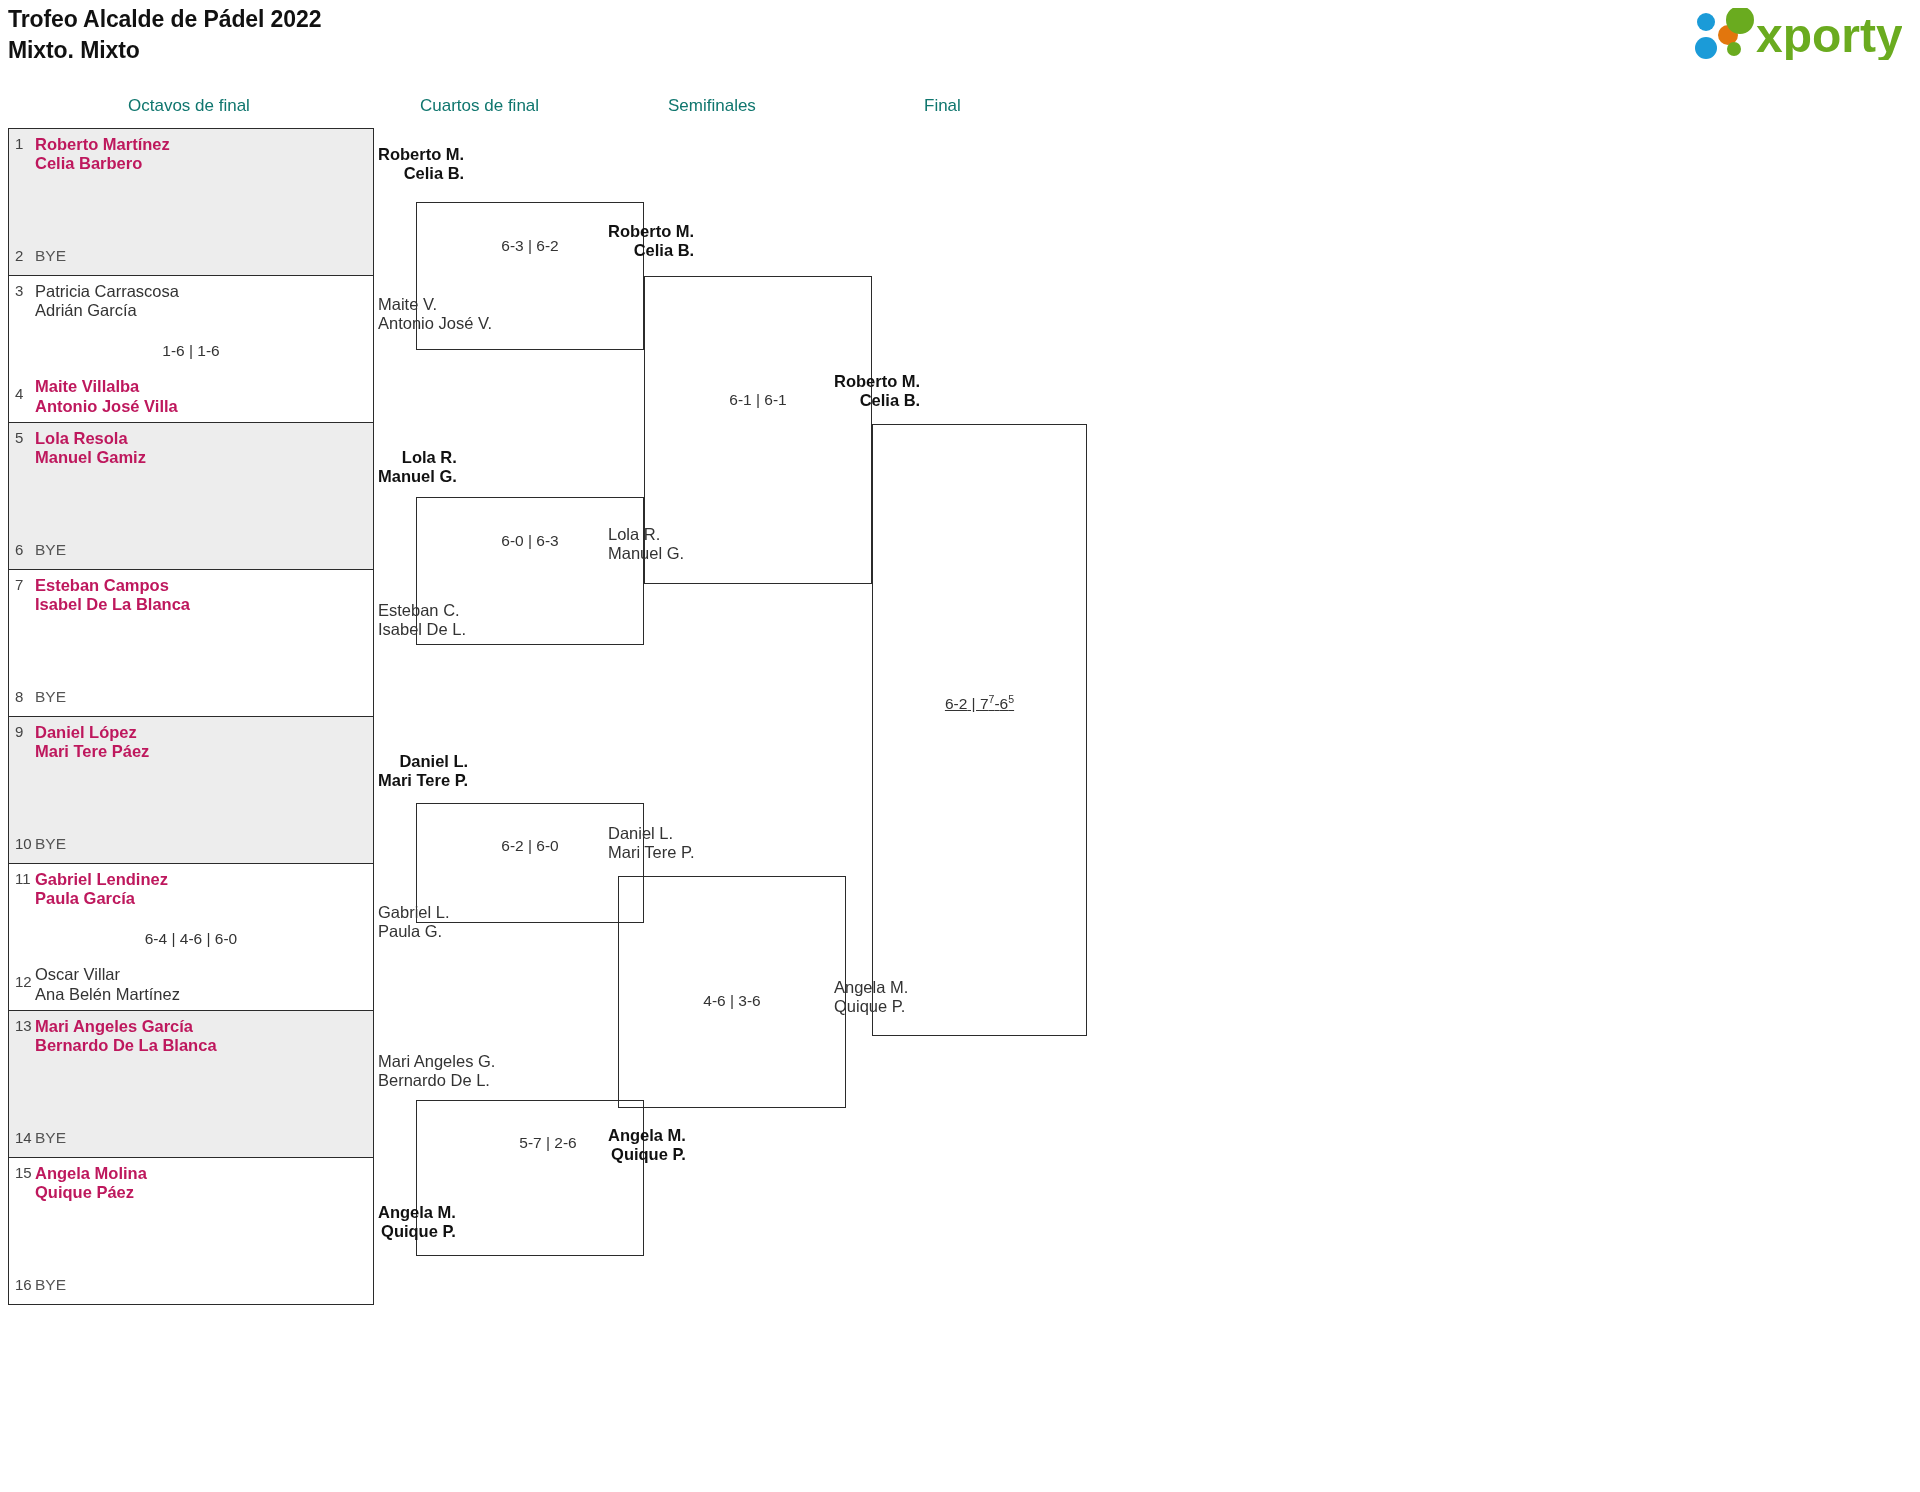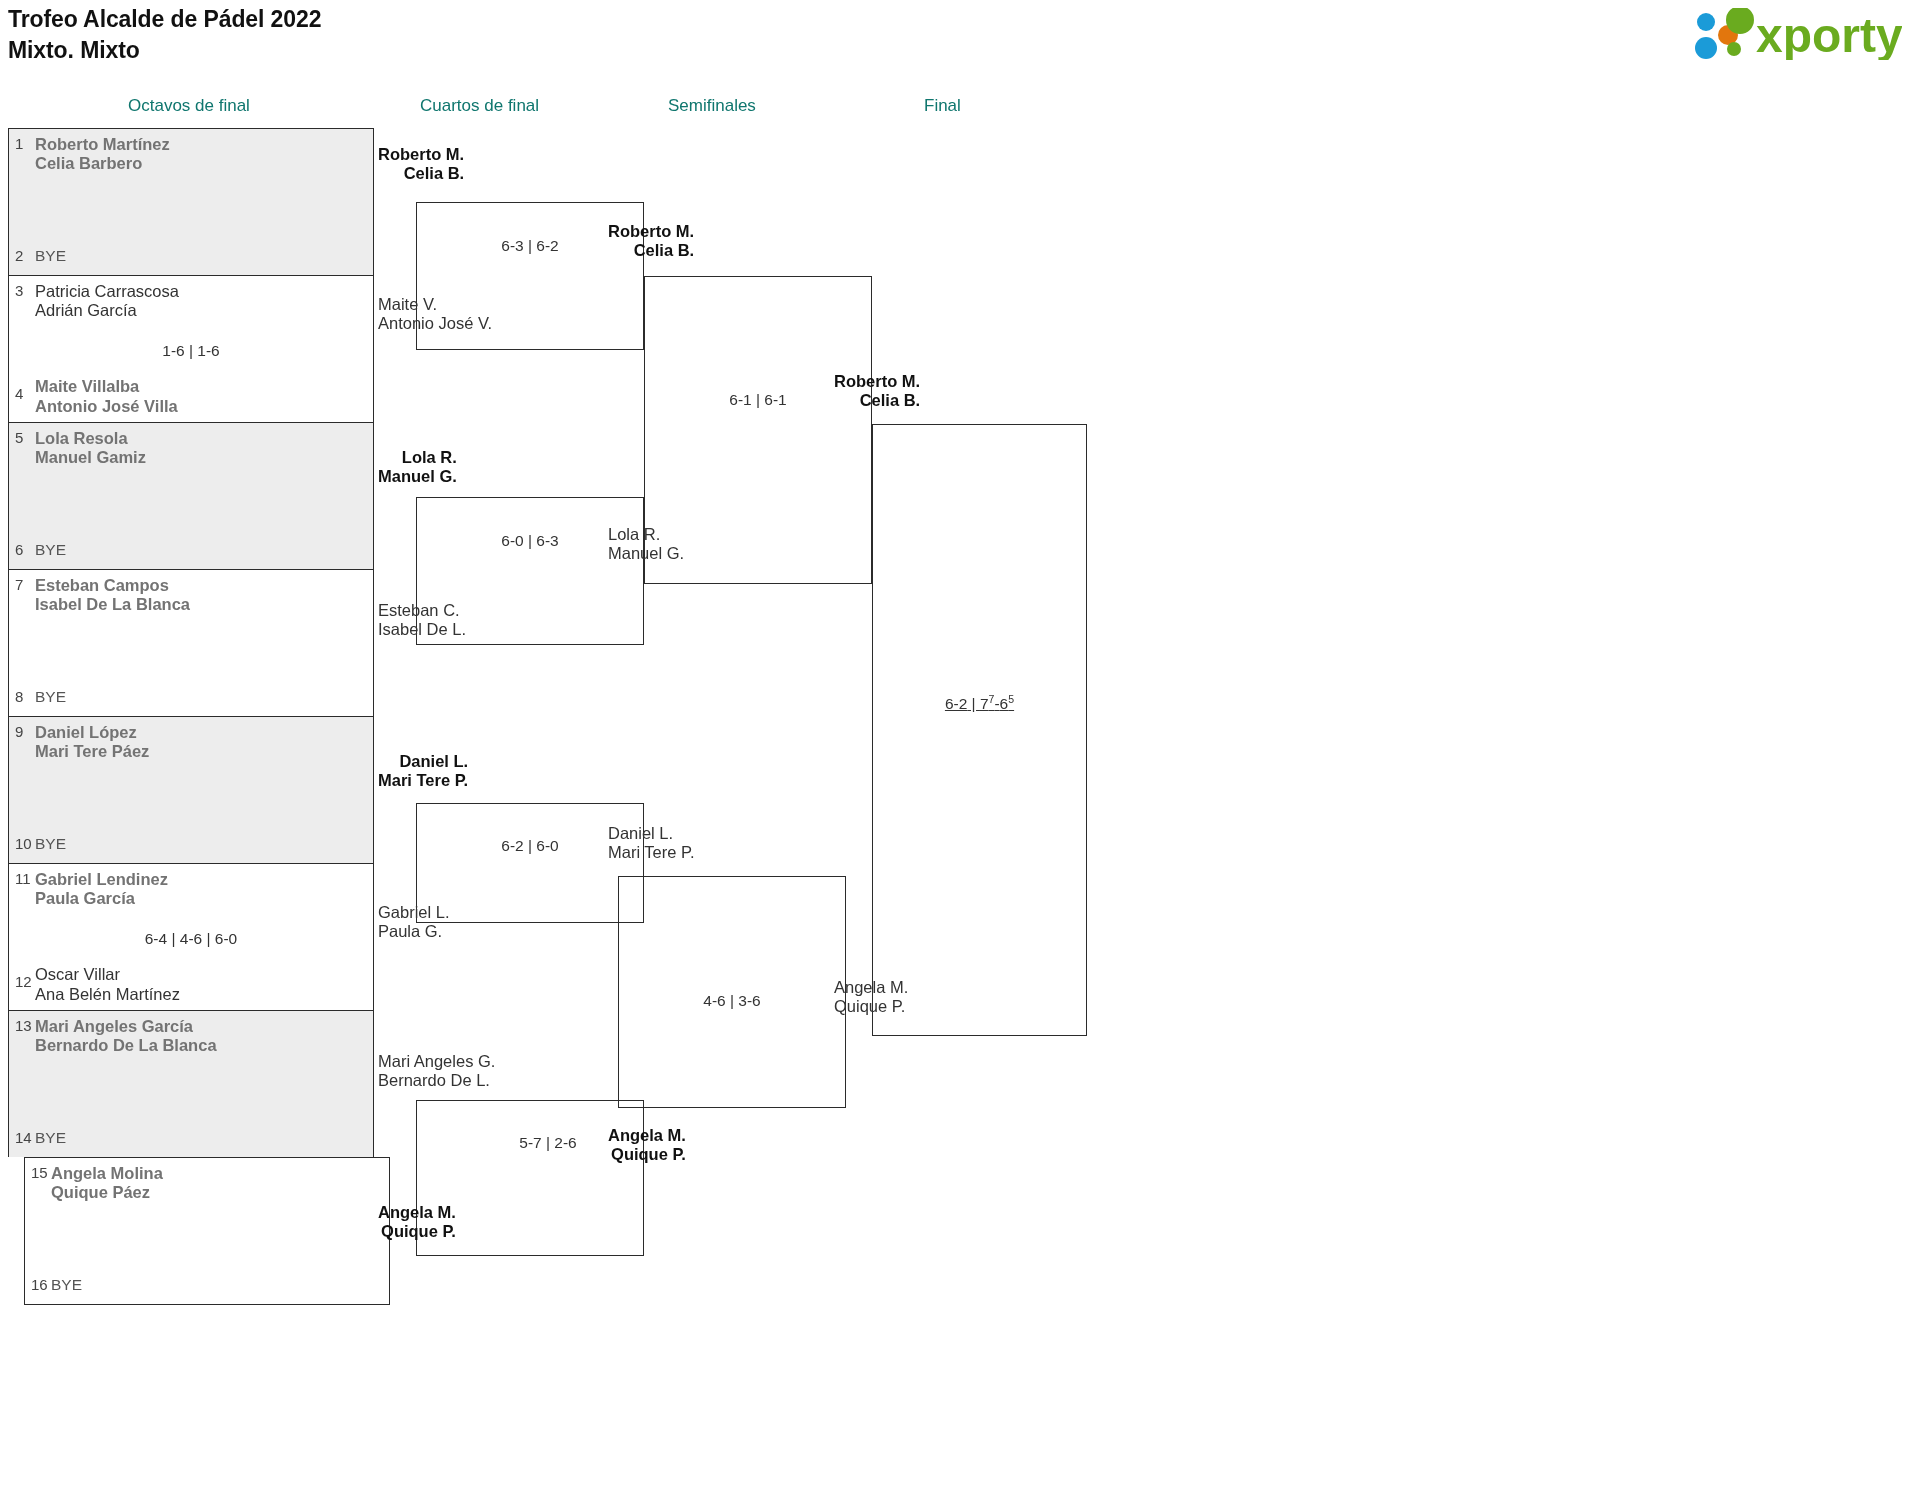--- a/index.html
+++ b/index.html
@@ -87,21 +87,21 @@
   .team-names {
     position: absolute;
     left: 26px;
     right: 6px;
     font-size: 16.5px;
     line-height: 1.18;
     color: #333333;
   }
   .team-names.winner {
     font-weight: 700;
-    color: #737373;
+    color: #be185d;
   }
   .team-names .nm { display: block; white-space: nowrap; }
   .bye-label {
     position: absolute;
     left: 26px;
     font-size: 15.5px;
     color: #555555;
   }
   .r1-score {
     position: absolute;
@@ -272,21 +272,21 @@
         <span class="nm">Mari Angeles García</span>
         <span class="nm">Bernardo De La Blanca</span>
       </span>
     </div>
     <div class="r1-slot" style="bottom:8px;height:20px;">
       <span class="seed-num">14</span>
       <span class="bye-label">BYE</span>
     </div>
   </div>
 
-  <div class="r1-match last" style="top:1157px;height:148px;margin-left:16px;">
+  <div class="r1-match last" style="top:1157px;height:148px;">
     <div class="r1-slot" style="top:6px;">
       <span class="seed-num">15</span>
       <span class="team-names winner">
         <span class="nm">Angela Molina</span>
         <span class="nm">Quique Páez</span>
       </span>
     </div>
     <div class="r1-slot" style="bottom:8px;height:20px;">
       <span class="seed-num">16</span>
       <span class="bye-label">BYE</span>

